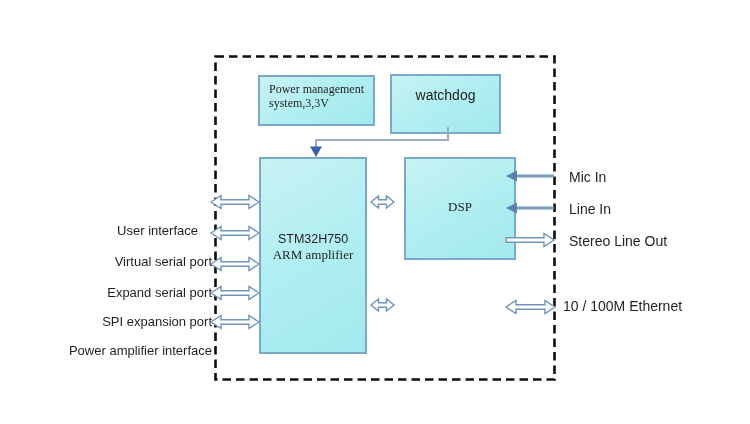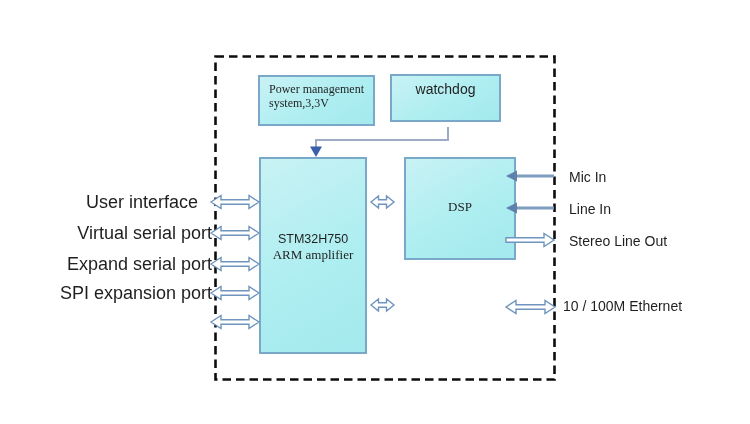--- a/index.html
+++ b/index.html
@@ -5,31 +5,31 @@
   html,body{margin:0;padding:0;background:#ffffff;}
   .canvas{position:relative;width:750px;height:424px;background:#ffffff;overflow:hidden;
           font-family:"Liberation Sans",sans-serif;color:#1f1f1f;}
   svg.overlay{position:absolute;left:0;top:0;width:750px;height:424px;z-index:3;pointer-events:none;}
   .box{position:absolute;box-sizing:border-box;border:2px solid #7aa8c9;
        background:linear-gradient(150deg,#c9f2f4 0%,#aeeef1 55%,#a3e9ed 100%);
        display:flex;flex-direction:column;align-items:center;justify-content:center;
        text-align:left;z-index:2;}
   .box-power{left:258px;top:75px;width:117px;height:51px;}
   .box-power .bl{font-family:"Liberation Serif",serif;font-size:12px;line-height:14px;transform:translateY(-5px);}
-  .box-watchdog{left:390px;top:74px;width:111px;height:48px;}
+  .box-watchdog{left:390px;top:74px;width:111px;height:60px;}
   .box-watchdog .bl{font-size:14px;transform:translateY(-9px);}
   .box-mcu{left:259px;top:157px;width:108px;height:197px;}
   .box-mcu .bl1{font-size:12.5px;line-height:15px;transform:translateY(-9px);}
   .box-mcu .bl2{font-family:"Liberation Serif",serif;font-size:13px;line-height:15px;transform:translateY(-9px);}
   .box-dsp{left:404px;top:157px;width:112px;height:103px;}
   .box-dsp .bl{font-family:"Liberation Serif",serif;font-size:13px;transform:translateY(-2px);}
   .box-network{left:394px;top:269px;width:112px;height:79px;}
   .box-network .bl{font-family:"Liberation Serif",serif;font-size:12.5px;}
   .lbl{position:absolute;white-space:nowrap;z-index:2;transform:translateY(-50%);}
-  .lbl-l{right:538px;font-size:18px;text-align:left;}
+  .lbl-l{right:538px;font-size:13px;text-align:left;margin-top:28px;}
   .lbl-l.first{right:552px;}
   .lbl-r{left:569px;font-size:14px;}
 </style>
 </head>
 <body>
 
 <div class="canvas">
 
   <svg class="overlay" id="diagram-svg">
     <rect id="dashed-rect" x="215.5" y="56.5" width="339" height="323" fill="none" stroke-width="2.6" stroke-dasharray="8.5 5" stroke="#0d0d0d"></rect>
@@ -74,19 +74,20 @@
 
   <div class="box box-dsp">
     <div class="bl">DSP</div>
   </div>
 
 
   <div class="lbl lbl-l first" style="top:202px">User interface</div>
   <div class="lbl lbl-l" style="top:233px">Virtual serial port</div>
   <div class="lbl lbl-l" style="top:264px">Expand serial port</div>
   <div class="lbl lbl-l" style="top:293px">SPI expansion port</div>
+  <div class="lbl lbl-l" style="top:322px">Power amplifier interface</div>
 
   <div class="lbl lbl-r" style="top:177px">Mic In</div>
   <div class="lbl lbl-r" style="top:209px">Line In</div>
   <div class="lbl lbl-r" style="top:241px">Stereo Line Out</div>
   <div class="lbl lbl-r" style="top:306px;left:563px">10 / 100M Ethernet</div>
 
 </div>
 
 </body></html>

